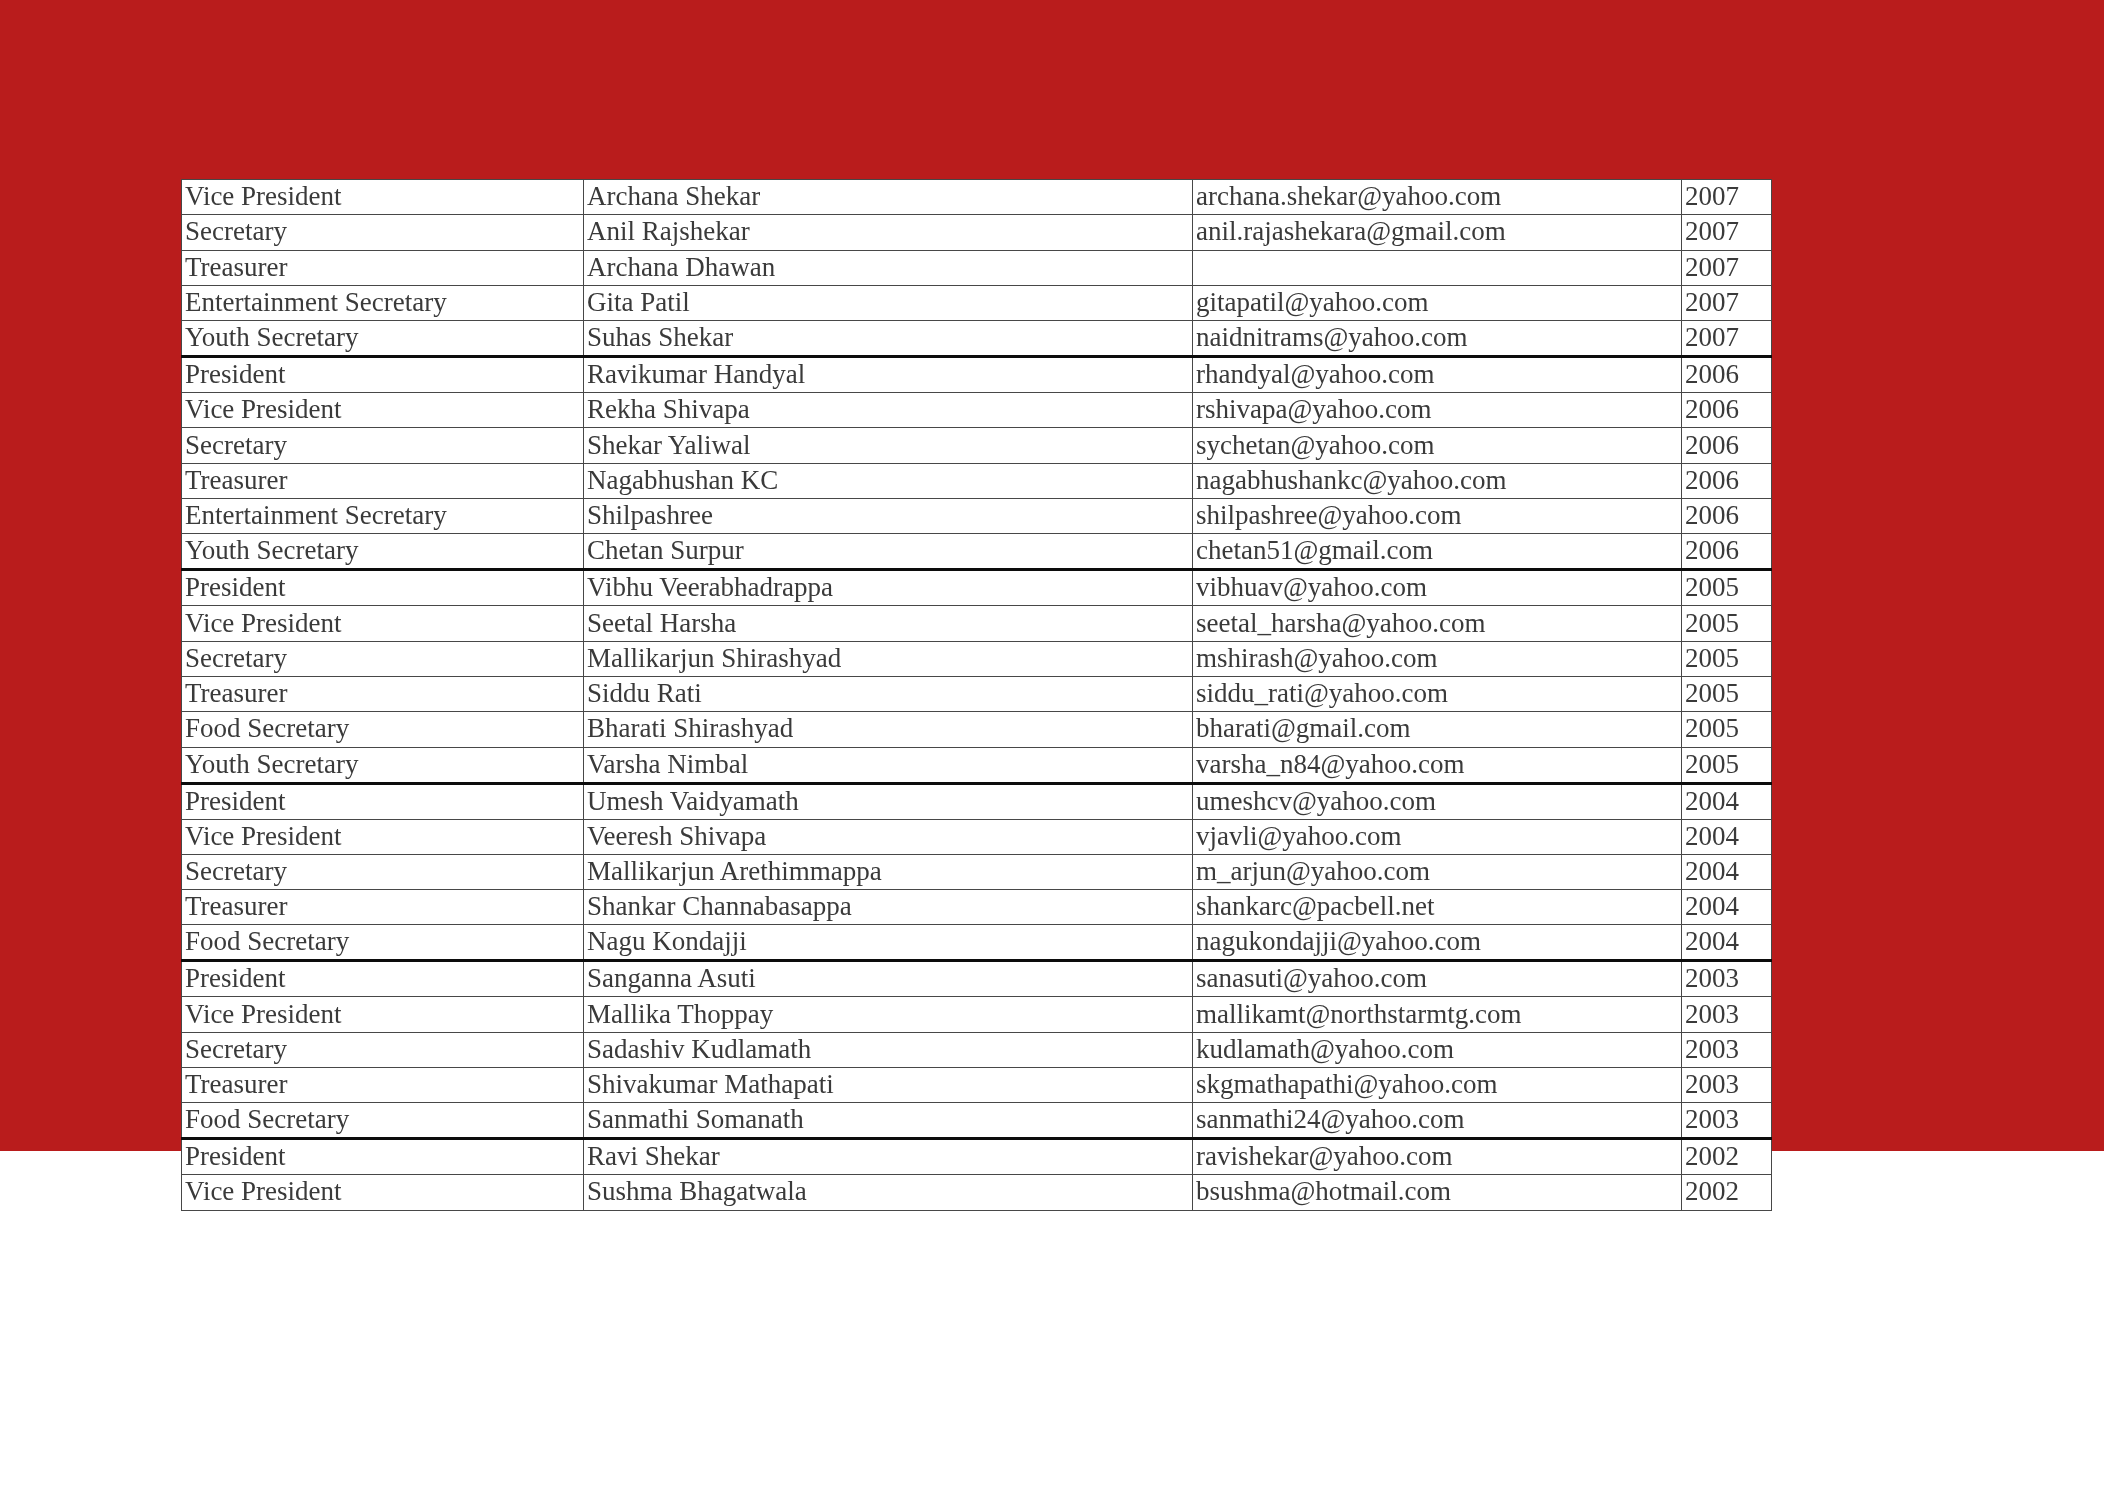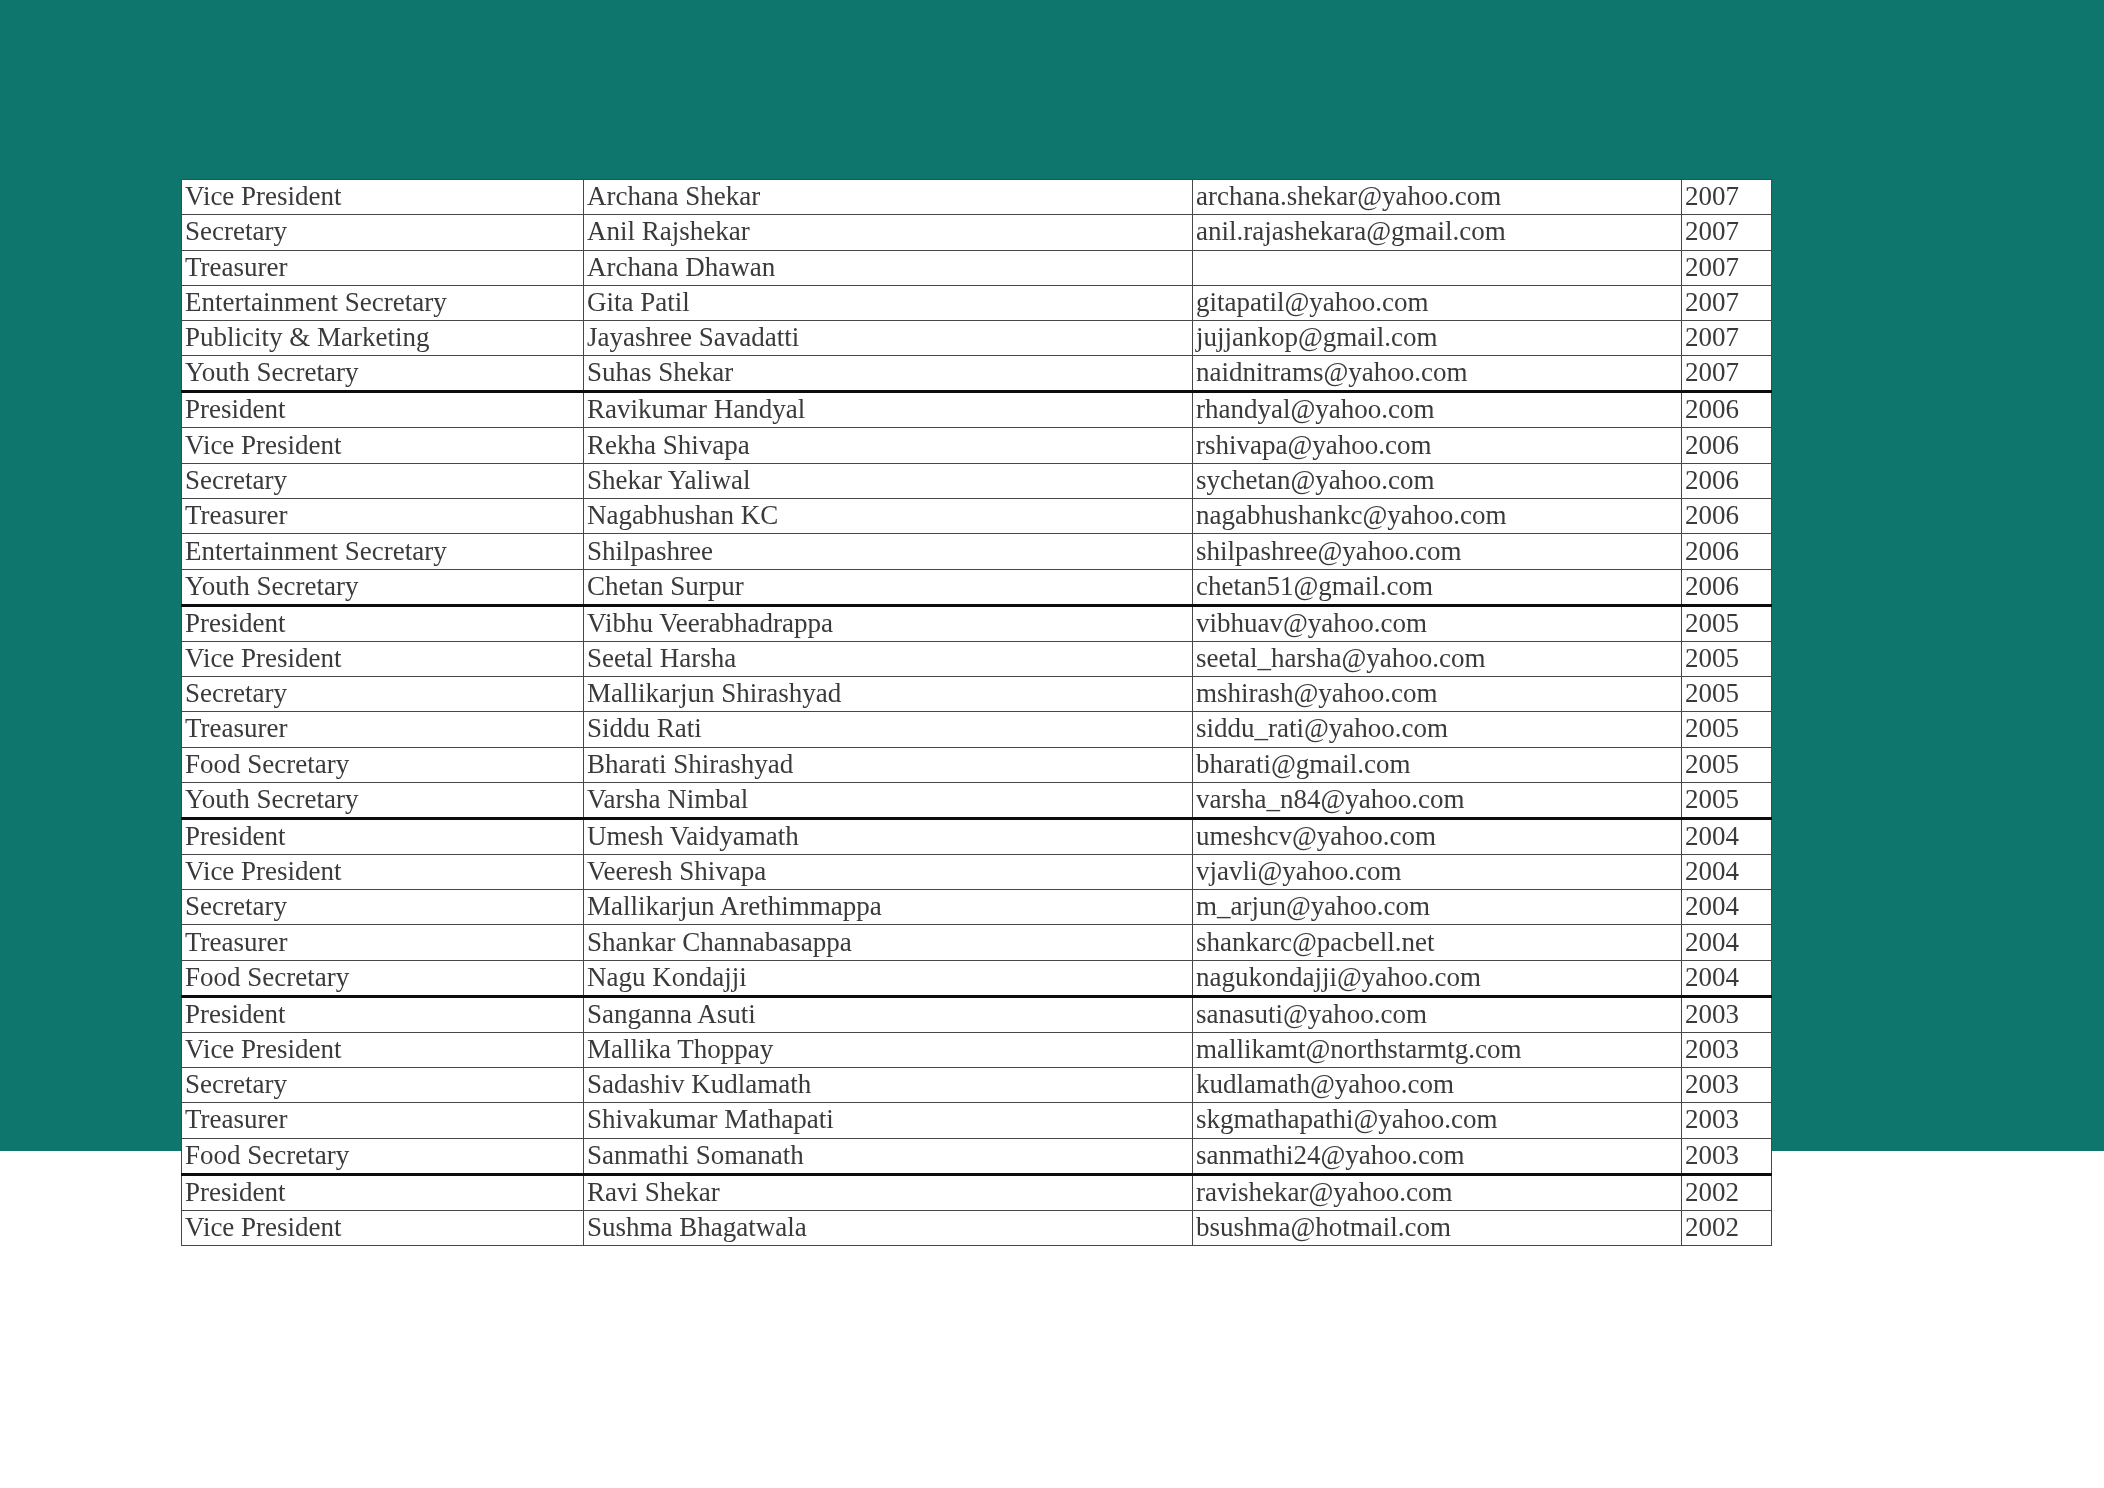--- a/index.html
+++ b/index.html
@@ -7,21 +7,21 @@
     width: 2104px;
     height: 1488px;
     background: #ffffff;
     overflow: hidden;
     font-family: "Liberation Serif", "DejaVu Serif", serif;
   }
   .page {
     position: relative;
     width: 2104px;
     height: 1151px;
-    background: #0f766e;
+    background: #b91c1c;
   }
   .table-wrap {
     position: absolute;
     left: 181px;
     top: 179px;
   }
   table.officers {
     border-collapse: collapse;
     table-layout: fixed;
     width: 1590px;
@@ -76,26 +76,20 @@
             <td>Archana Dhawan</td>
             <td></td>
             <td>2007</td>
           </tr>
           <tr>
             <td>Entertainment Secretary</td>
             <td>Gita Patil</td>
             <td>gitapatil@yahoo.com</td>
             <td>2007</td>
           </tr>
-          <tr>
-            <td>Publicity &amp; Marketing</td>
-            <td>Jayashree Savadatti</td>
-            <td>jujjankop@gmail.com</td>
-            <td>2007</td>
-          </tr>
           <tr class="group-end">
             <td>Youth Secretary</td>
             <td>Suhas Shekar</td>
             <td>naidnitrams@yahoo.com</td>
             <td>2007</td>
           </tr>
           <tr>
             <td>President</td>
             <td>Ravikumar Handyal</td>
             <td>rhandyal@yahoo.com</td>

